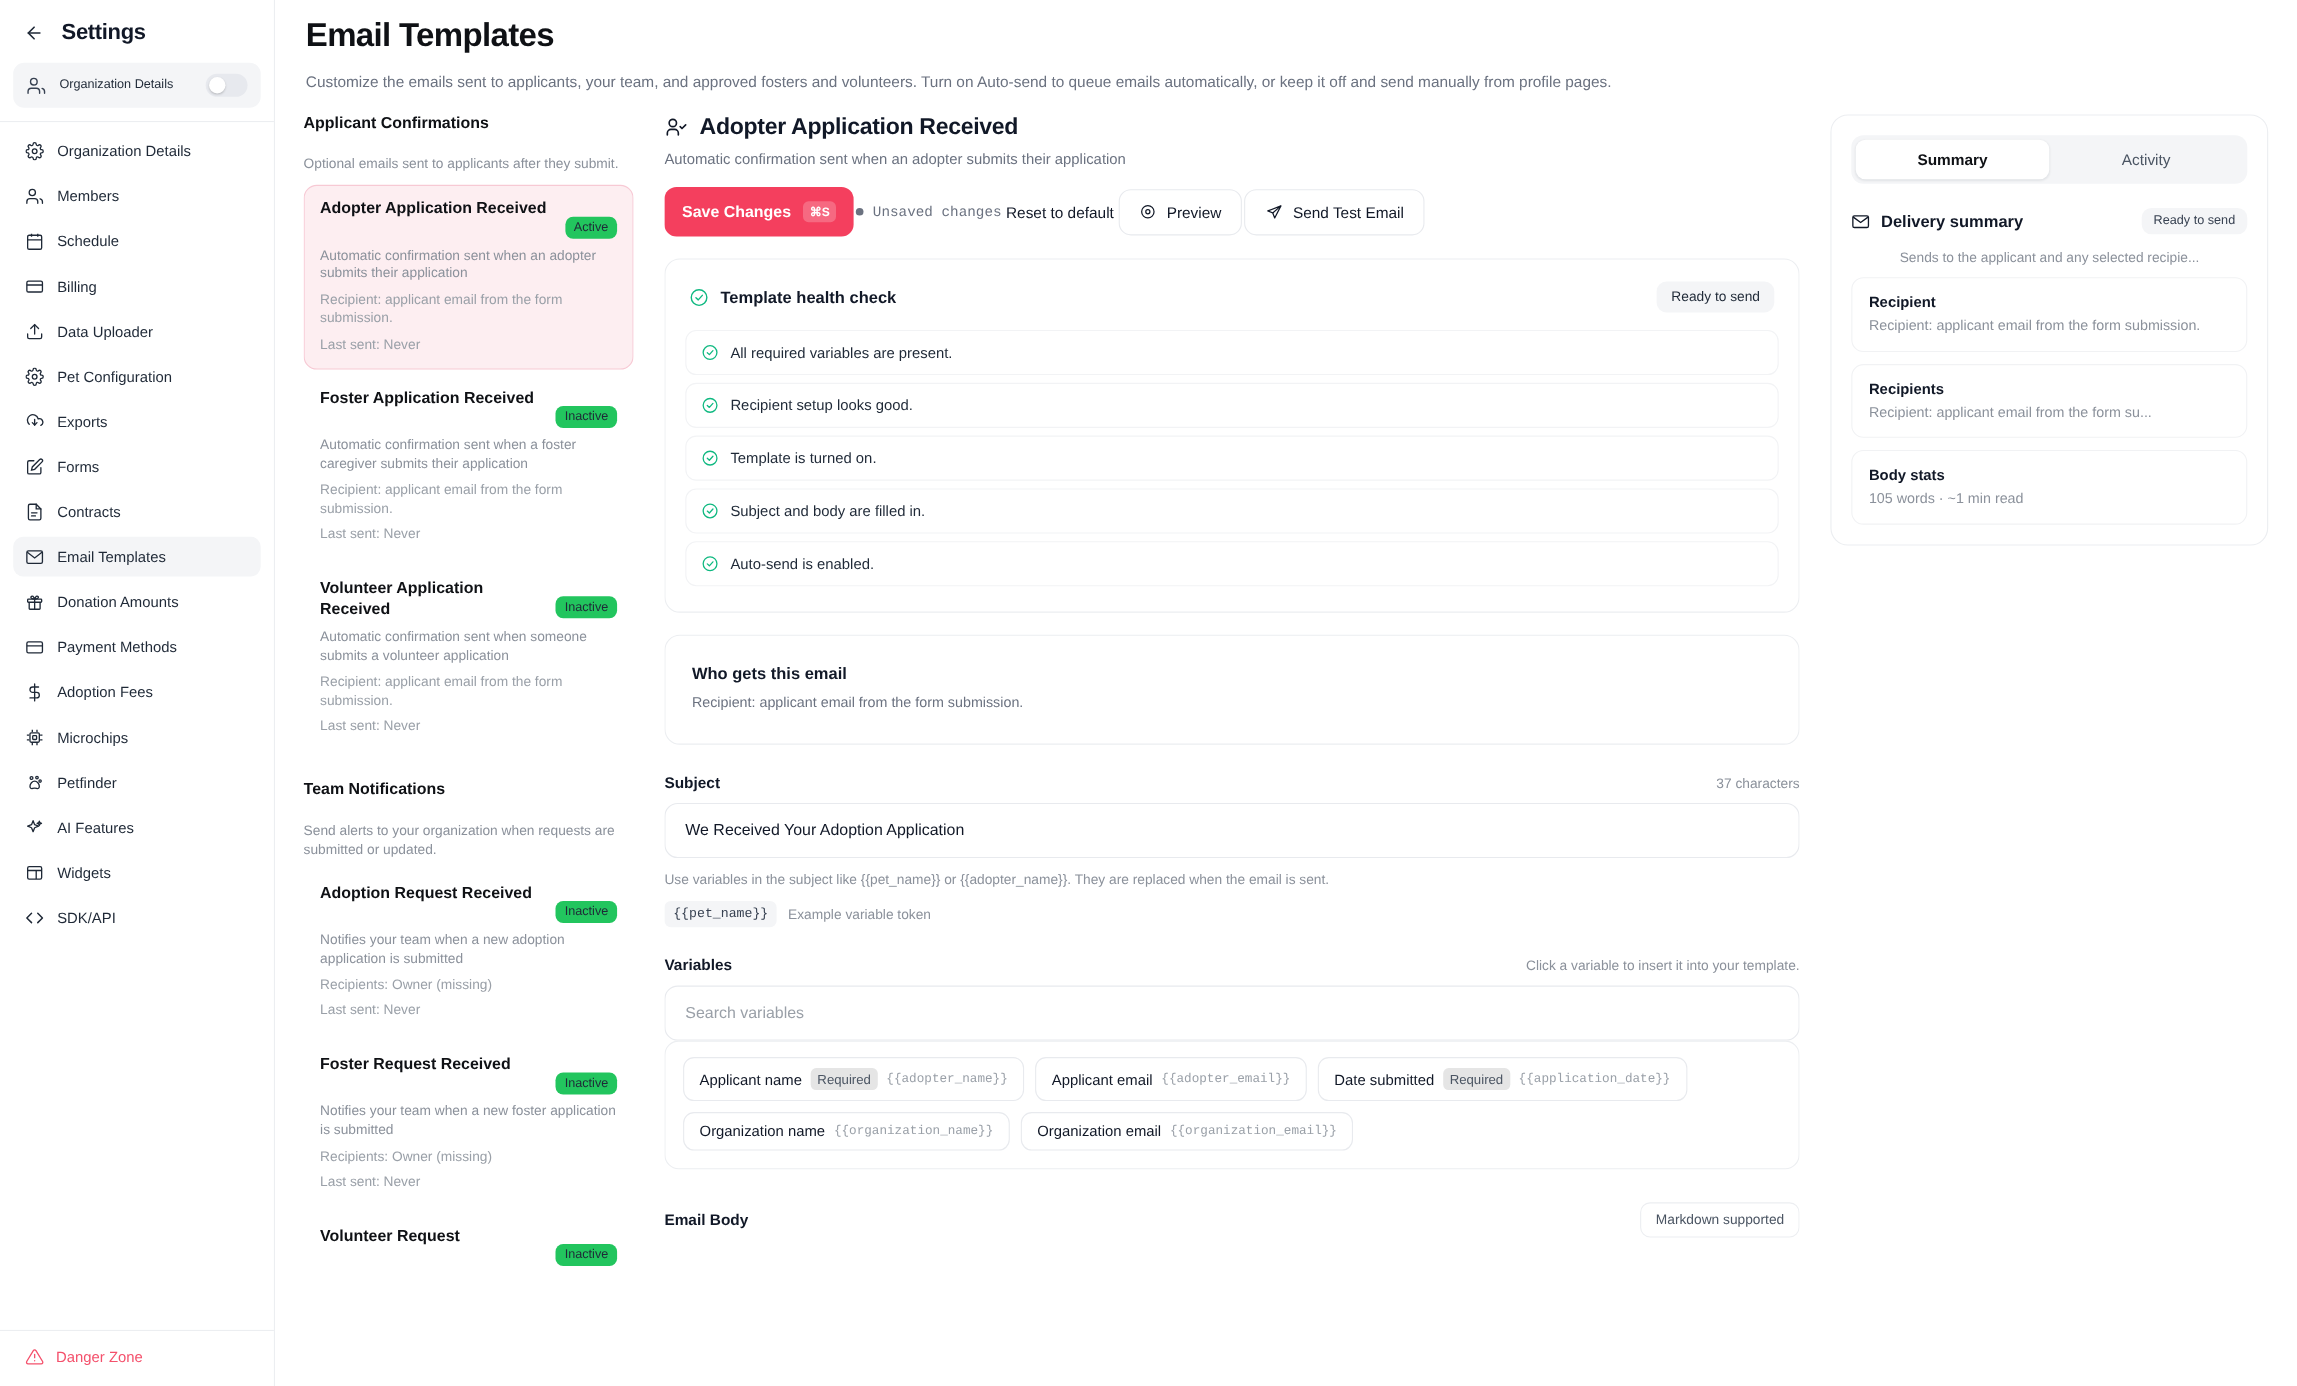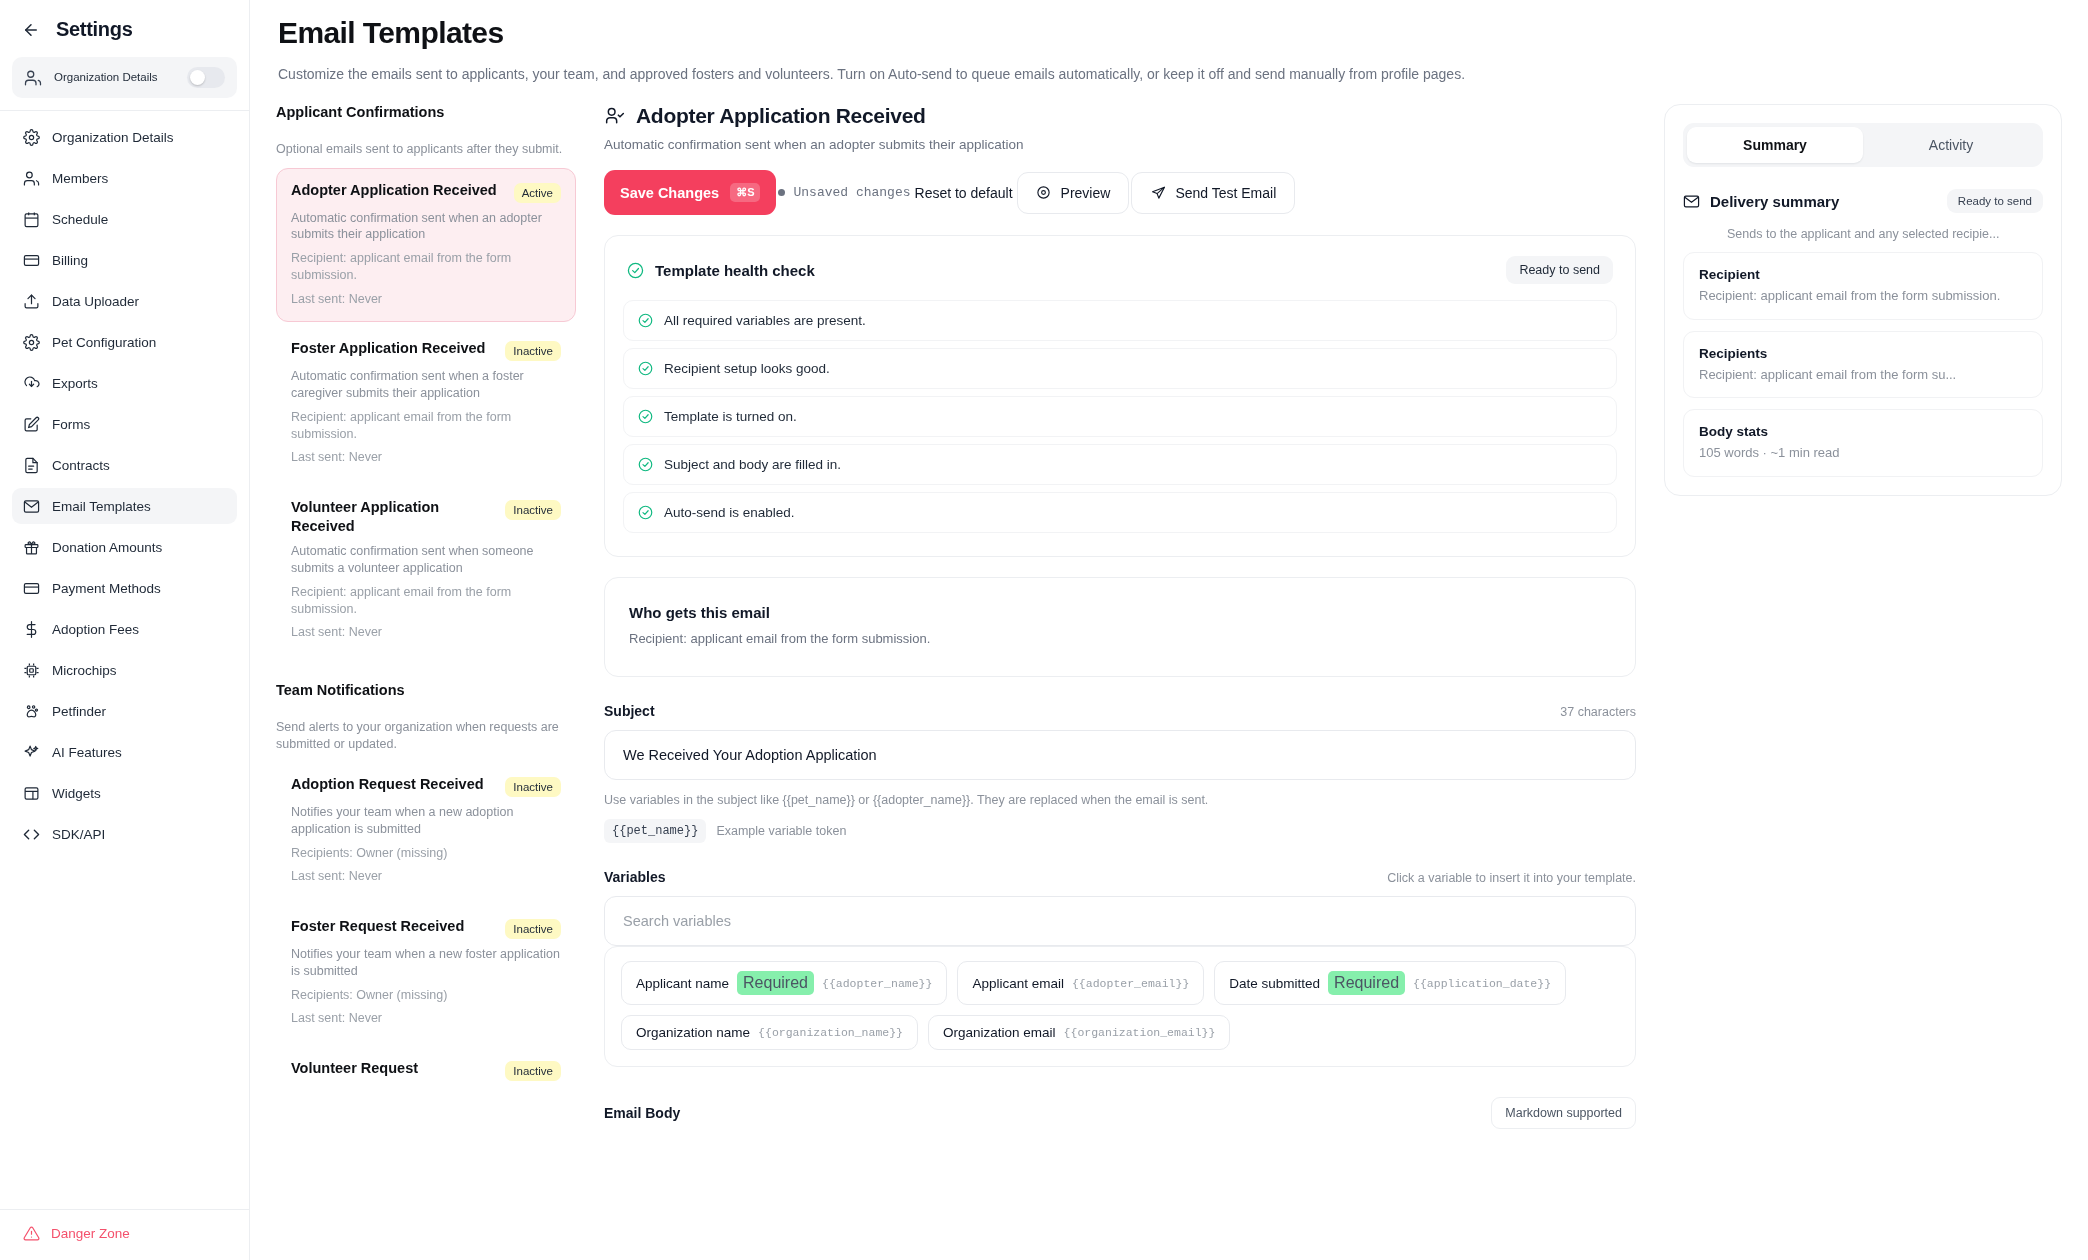--- a/index.html
+++ b/index.html
@@ -71,23 +71,23 @@
   .group-sub { font-size: 12.5px; color:#8b919b; margin-top:21px; line-height:1.32; }
   .tpl-list { margin-top: 10px; }
   .tpl {
     border: 1px solid transparent; border-radius: 12px;
     padding: 12px 14px 14px 14px; margin-bottom: 4px; cursor:pointer;
   }
   .tpl.sel { background:#fdeef1; border-color:#f7c9d4; }
   .tpl-top { display:flex; align-items:flex-start; gap:8px; }
   .tpl-name { font-size: 14.5px; font-weight: 600; color:#0f1115; flex:1; line-height:1.32; }
   .badge {
-    font-size: 11.5px; color:#1f2937; background:#fef9c3;
+    font-size: 11.5px; color:#1f2937; background:#22c55e;
     border-radius: 7px; padding: 4px 8px; white-space:nowrap;
-    margin-top:2px;
+    margin-top:16px;
     text-align:center;
   }
   .tpl-desc { font-size: 12.5px; color:#8b919b; margin-top:7px; line-height:1.34; }
   .tpl-meta { font-size: 12.5px; color:#9aa0a8; margin-top:7px; line-height:1.34; }
   .group-gap { height: 22px; }
 
   
   .edit-col { flex:1; min-width:0; overflow:hidden; }
   .ed-head { display:flex; align-items:center; gap:10px; }
   .ed-head .ic { width:22px; height:22px; display:flex; align-items:center; justify-content:center; color:#111827; }
@@ -138,21 +138,21 @@
   .tok { font-family:"Liberation Mono", monospace; font-size:12px; background:#f4f5f7; border-radius:6px; padding:5px 8px; color:#374151; }
   .tok-lbl { font-size:12.5px; color:#8b919b; }
 
   .vars-box { border:1px solid #eceef1; border-radius:13px; margin-top:0; padding: 14px 16px 16px 16px; }
   .chips { display:flex; flex-wrap:wrap; gap:10px; }
   .chip {
     display:flex; align-items:center; gap:8px;
     border:1px solid #e8eaee; border-radius:10px; background:#fff;
     padding: 9px 14px; font-size:13.5px; color:#111827; cursor:pointer;
   }
-  .chip .req { font-size:16px; background:#86efac; color:#4b5563; border-radius:5px; padding:3px 6px; }
+  .chip .req { font-size:12px; background:#e5e5e5; color:#4b5563; border-radius:5px; padding:3px 6px; }
   .chip .code { font-family:"Liberation Mono", monospace; font-size:11.5px; color:#9aa0a8; }
 
   .body-row { display:flex; align-items:center; justify-content:space-between; margin-top:30px; }
   .md-pill { font-size:12.5px; color:#4b5563; border:1px solid #eceef1; border-radius:9px; padding:8px 13px; background:#fff; }
 
   
   .right-col { width: 398px; flex:0 0 398px; }
   .rpanel { border:1px solid #eceef1; border-radius:16px; padding: 18px; }
   .tabs { display:flex; background:#f4f5f7; border-radius:11px; padding:4px; }
   .tab { flex:1; text-align:center; font-size:14px; padding: 10px 0; border-radius:9px; color:#4b5563; cursor:pointer; }

